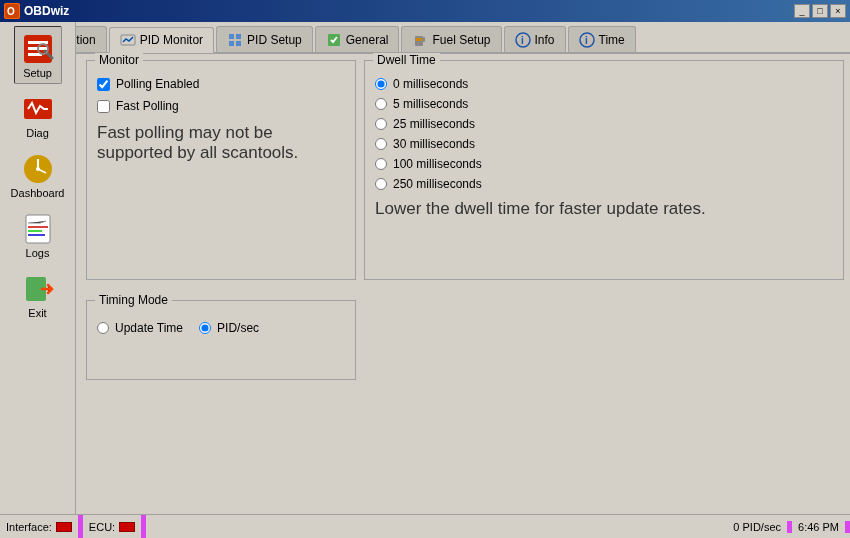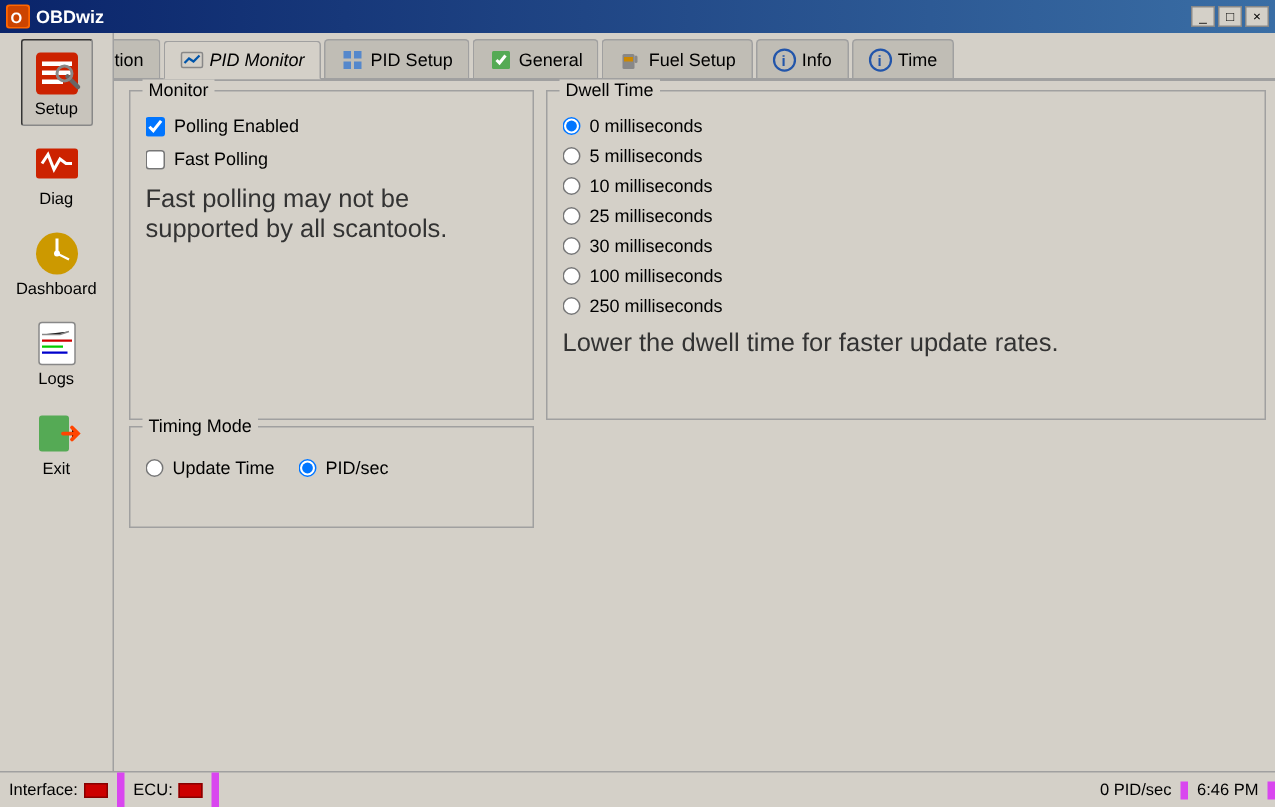--- a/index.html
+++ b/index.html
@@ -79,21 +79,20 @@
       gap: 4px;
       font-size: 12px;
       height: 26px;
       border-radius: 3px 3px 0 0;
     }
     .tab.active {
       background: #d4d0c8;
       border-bottom: 1px solid #d4d0c8;
       z-index: 1;
       margin-bottom: -1px;
-      font-style: italic;
     }
     .tab-icon {
       width: 16px;
       height: 16px;
       display: flex;
       align-items: center;
       justify-content: center;
     }
 
     
@@ -172,22 +171,22 @@
     .monitor-box {
       width: 270px;
       min-height: 220px;
     }
     .dwell-box {
       flex: 1;
       min-height: 220px;
     }
     .timing-box {
       width: 270px;
-      height: 68px;
-      margin-top: 0;
+      height: 80px;
+      margin-top: 16px;
     }
 
     
     .checkbox-row {
       display: flex;
       align-items: center;
       gap: 6px;
       margin-bottom: 8px;
     }
     .checkbox-row input[type="checkbox"] {
@@ -412,24 +411,20 @@
       <div id="dwell-options">
           <div class="radio-row">
             <input type="radio" name="dwell" id="dwell_0" checked="" style="">
             <label for="dwell_0">0 milliseconds</label>
           </div>
           <div class="radio-row">
             <input type="radio" name="dwell" id="dwell_1" style="">
             <label for="dwell_1">5 milliseconds</label>
           </div>
           <div class="radio-row">
-            <input type="radio" name="dwell" id="dwell_2" style="">
-            <label for="dwell_2">10 milliseconds</label>
-          </div>
-          <div class="radio-row">
             <input type="radio" name="dwell" id="dwell_3" style="">
             <label for="dwell_3">25 milliseconds</label>
           </div>
           <div class="radio-row">
             <input type="radio" name="dwell" id="dwell_4" style="">
             <label for="dwell_4">30 milliseconds</label>
           </div>
           <div class="radio-row">
             <input type="radio" name="dwell" id="dwell_5" style="">
             <label for="dwell_5">100 milliseconds</label>

